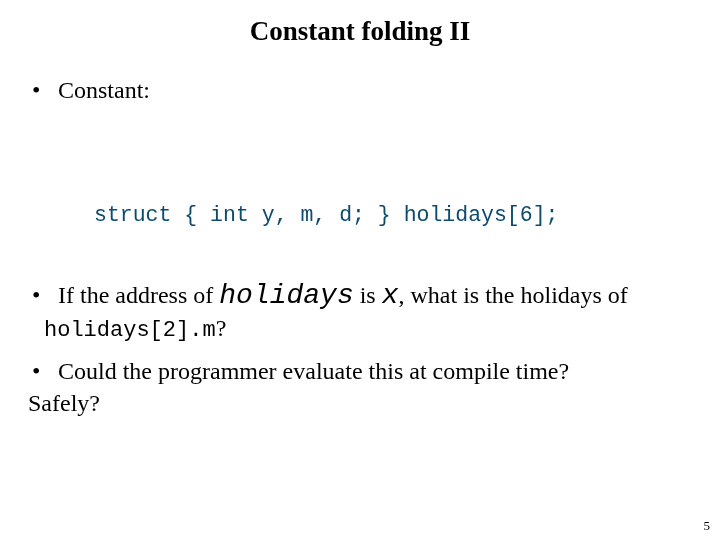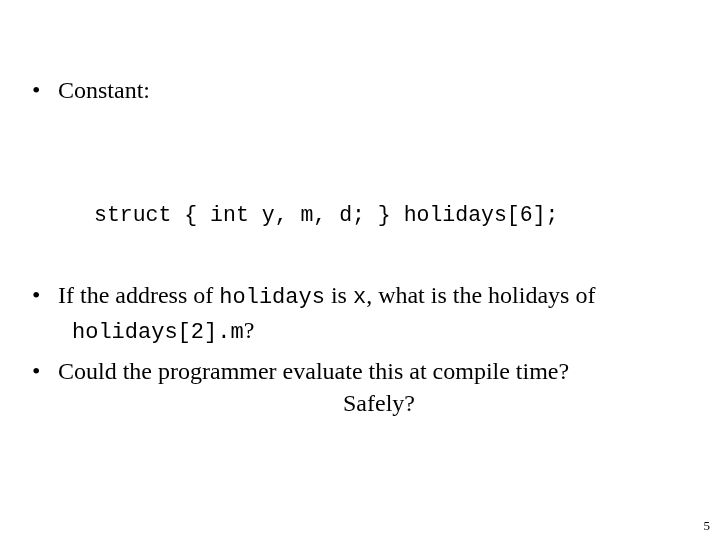--- a/index.html
+++ b/index.html
@@ -58,31 +58,32 @@
     padding-left: 4px;
     box-sizing: border-box;
   }
   .bullet-text {
     flex: 1 1 auto;
     font-size: 24px;
     line-height: 32px;
   }
   .bullet-text .mono {
     font-family: "Liberation Mono", monospace;
-    font-size: 22px;
+    font-size: 28px;
+    font-style: italic;
   }
   .code-block {
     position: absolute;
     left: 94px;
     top: 144px;
     font-family: "Liberation Mono", monospace;
     font-size: 21.5px;
     line-height: 28.5px;
     white-space: pre;
-    color: #000000;
+    color: #0c4a6e;
   }
   .code-line {
     white-space: pre;
   }
   .bullet-2 {
     position: absolute;
     left: 28px;
     top: 279px;
     width: 672px;
   }
@@ -109,20 +110,21 @@
     font-size: 13px;
     line-height: 16px;
     color: #000000;
   }
 </style>
 </head>
 <body>
 
 <div class="slide">
 
+  <div class="slide-title">Constant folding II</div>
 
   <div class="body-block">
 
     <div class="bullet-row">
       <span class="bullet-marker">•</span>
       <span class="bullet-text">Constant:</span>
     </div>
 
   </div>
 
@@ -130,28 +132,28 @@
     <div class="code-line">struct { int y, m, d; } holidays[6];</div>
   </div>
 
   <div class="bullet-2">
     <div class="bullet-row">
       <span class="bullet-marker">•</span>
       <span class="bullet-text">
         <span>If the address of </span><span class="mono">holidays</span><span> is </span><span class="mono">x</span><span>, what is the holidays of</span>
       </span>
     </div>
-    <div class="cont-line" style="margin-left:44px;">
+    <div class="cont-line" style="margin-left:16px;">
       <span class="mono">holidays[2].m</span><span>?</span>
     </div>
   </div>
 
   <div class="bullet-3">
     <div class="bullet-row">
       <span class="bullet-marker">•</span>
       <span class="bullet-text">Could the programmer evaluate this at compile time?</span>
     </div>
-    <div class="cont-line" style="margin-left:30px;text-align:center;">Safely?</div>
+    <div class="cont-line" style="">Safely?</div>
   </div>
 
   <div class="page-number">5</div>
 
 </div>
 
 </body></html>

